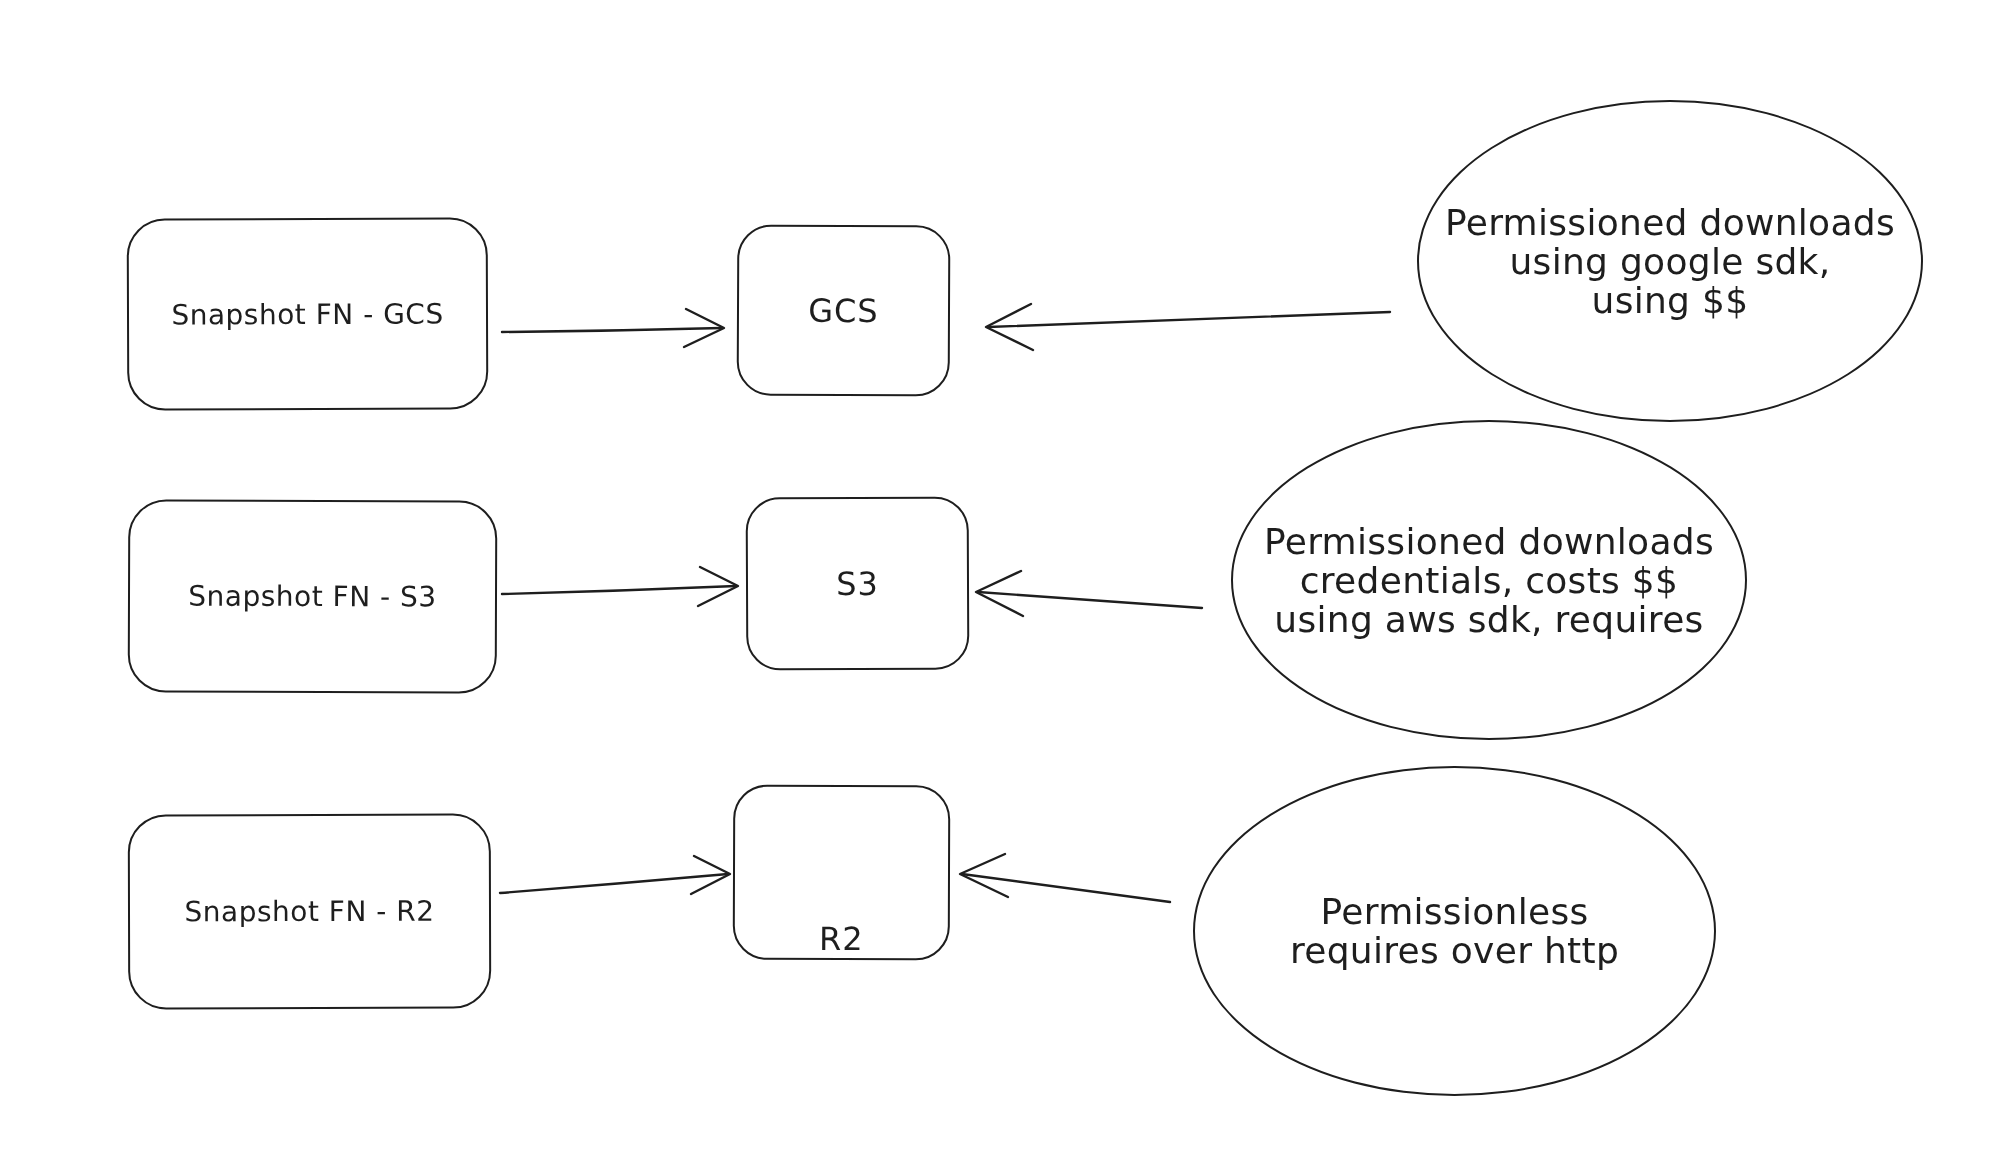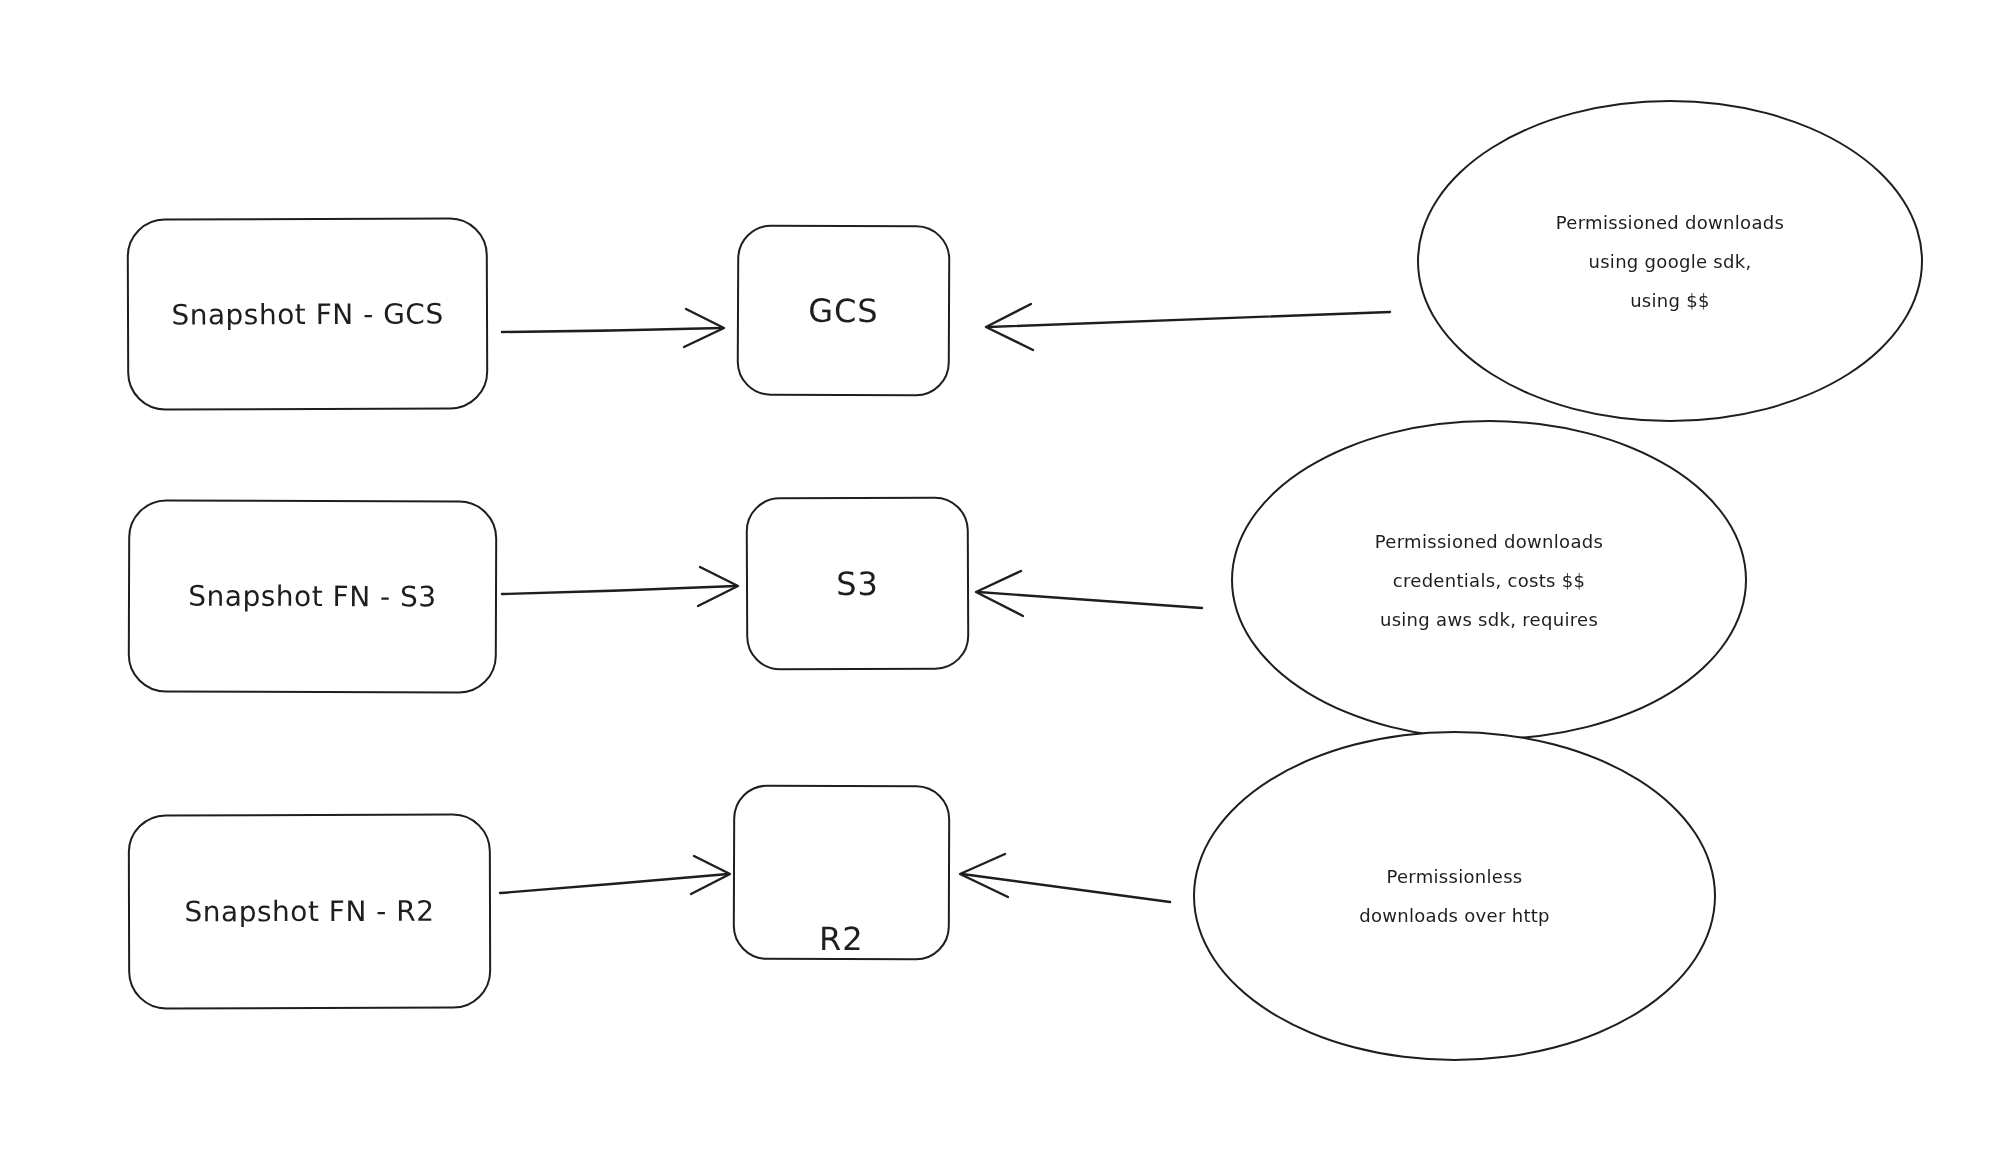--- a/index.html
+++ b/index.html
@@ -41,36 +41,36 @@
     padding: 0 14px;
   }
   .node-label-small {
     font-size: 32px;
     letter-spacing: 1px;
   }
   .note-text {
     display: flex;
     flex-direction: column;
     align-items: center;
-    font-size: 18px;
+    font-size: 36px;
     line-height: 39px;
     letter-spacing: 0.3px;
   }
   
   .src1 { left: 127px; top: 218px; width: 361px; height: 192px; transform: rotate(-0.2deg); }
   .tgt1 { left: 737px; top: 225px; width: 213px; height: 171px; transform: rotate(0.25deg); }
   .ell1 { left: 1417px; top: 100px; width: 506px; height: 322px; }
   
   .src2 { left: 128px; top: 500px; width: 369px; height: 193px; transform: rotate(0.2deg); }
   .tgt2 { left: 746px; top: 497px; width: 223px; height: 173px; transform: rotate(-0.25deg); }
   .ell2 { left: 1231px; top: 420px; width: 516px; height: 320px; }
   
   .src3 { left: 128px; top: 814px; width: 363px; height: 195px; transform: rotate(-0.15deg); }
   .tgt3 { left: 733px; top: 785px; width: 217px; height: 175px; transform: rotate(0.2deg); align-items: flex-end; }
-  .ell3 { left: 1193px; top: 731px; width: 523px; height: 330px; }
+  .ell3 { left: 1193px; top: 766px; width: 523px; height: 330px; }
 
   .arrow-layer {
     position: absolute;
     left: 0;
     top: 0;
     width: 2000px;
     height: 1174px;
     pointer-events: none;
   }
   .arrow-layer path, .arrow-layer polyline {
@@ -116,21 +116,21 @@
 
   <div class="shape rect src3">
     <span class="node-label">Snapshot FN - R2</span>
   </div>
   <div class="shape rect-small tgt3">
     <span class="node-label node-label-small">R2</span>
   </div>
   <div class="shape ellipse ell3">
     <div class="note-text">
       <span>Permissionless</span>
-      <span>downloads over http</span>
+      <span>requires over http</span>
     </div>
   </div>
 
   <svg class="arrow-layer" viewBox="0 0 2000 1174" xmlns="http://www.w3.org/2000/svg">
 
     <g>
       <path d="M 502 332 Q 612 331 722 328"></path>
       <polyline points="686,309 724,328 684,347"></polyline>
     </g>
 

